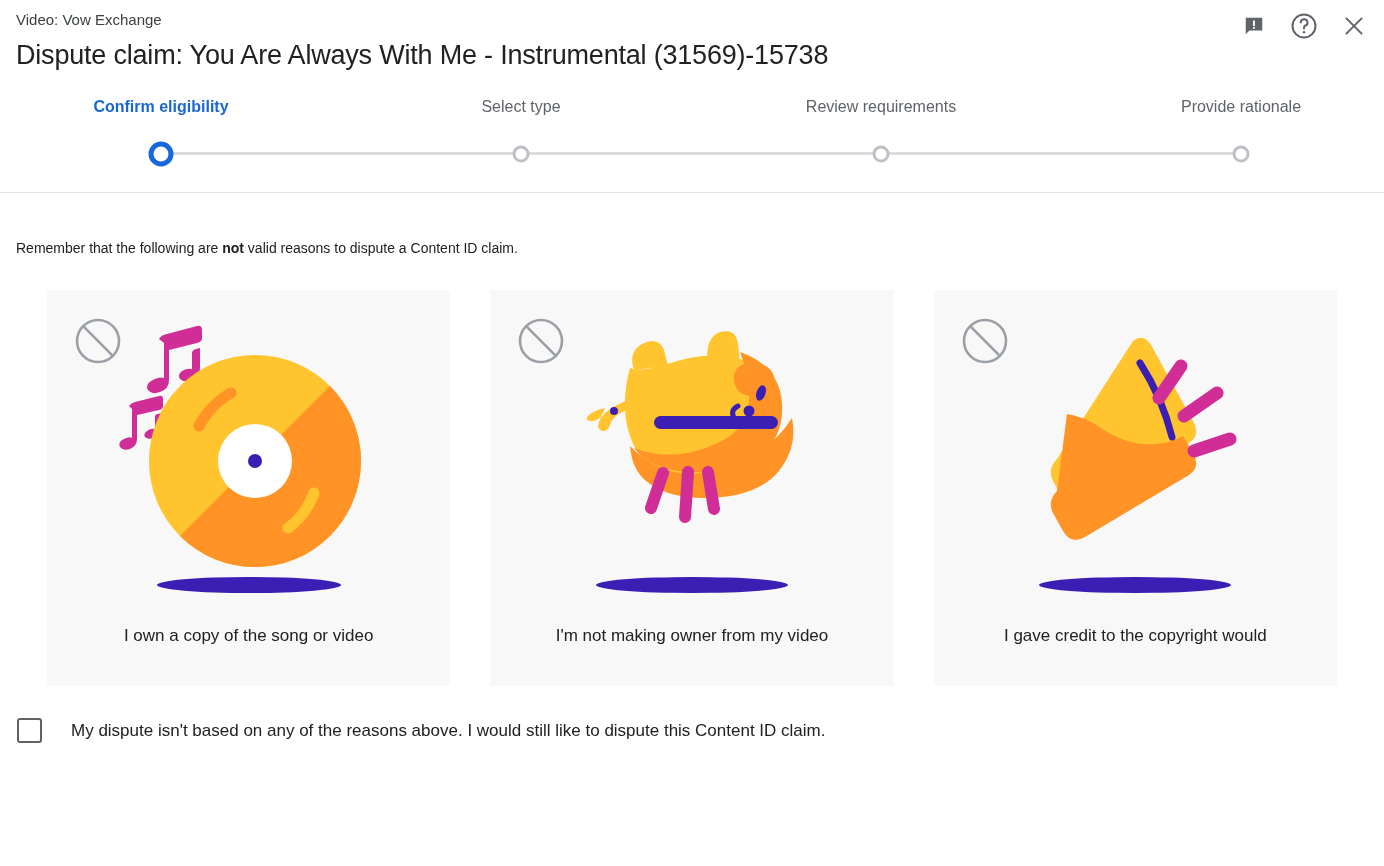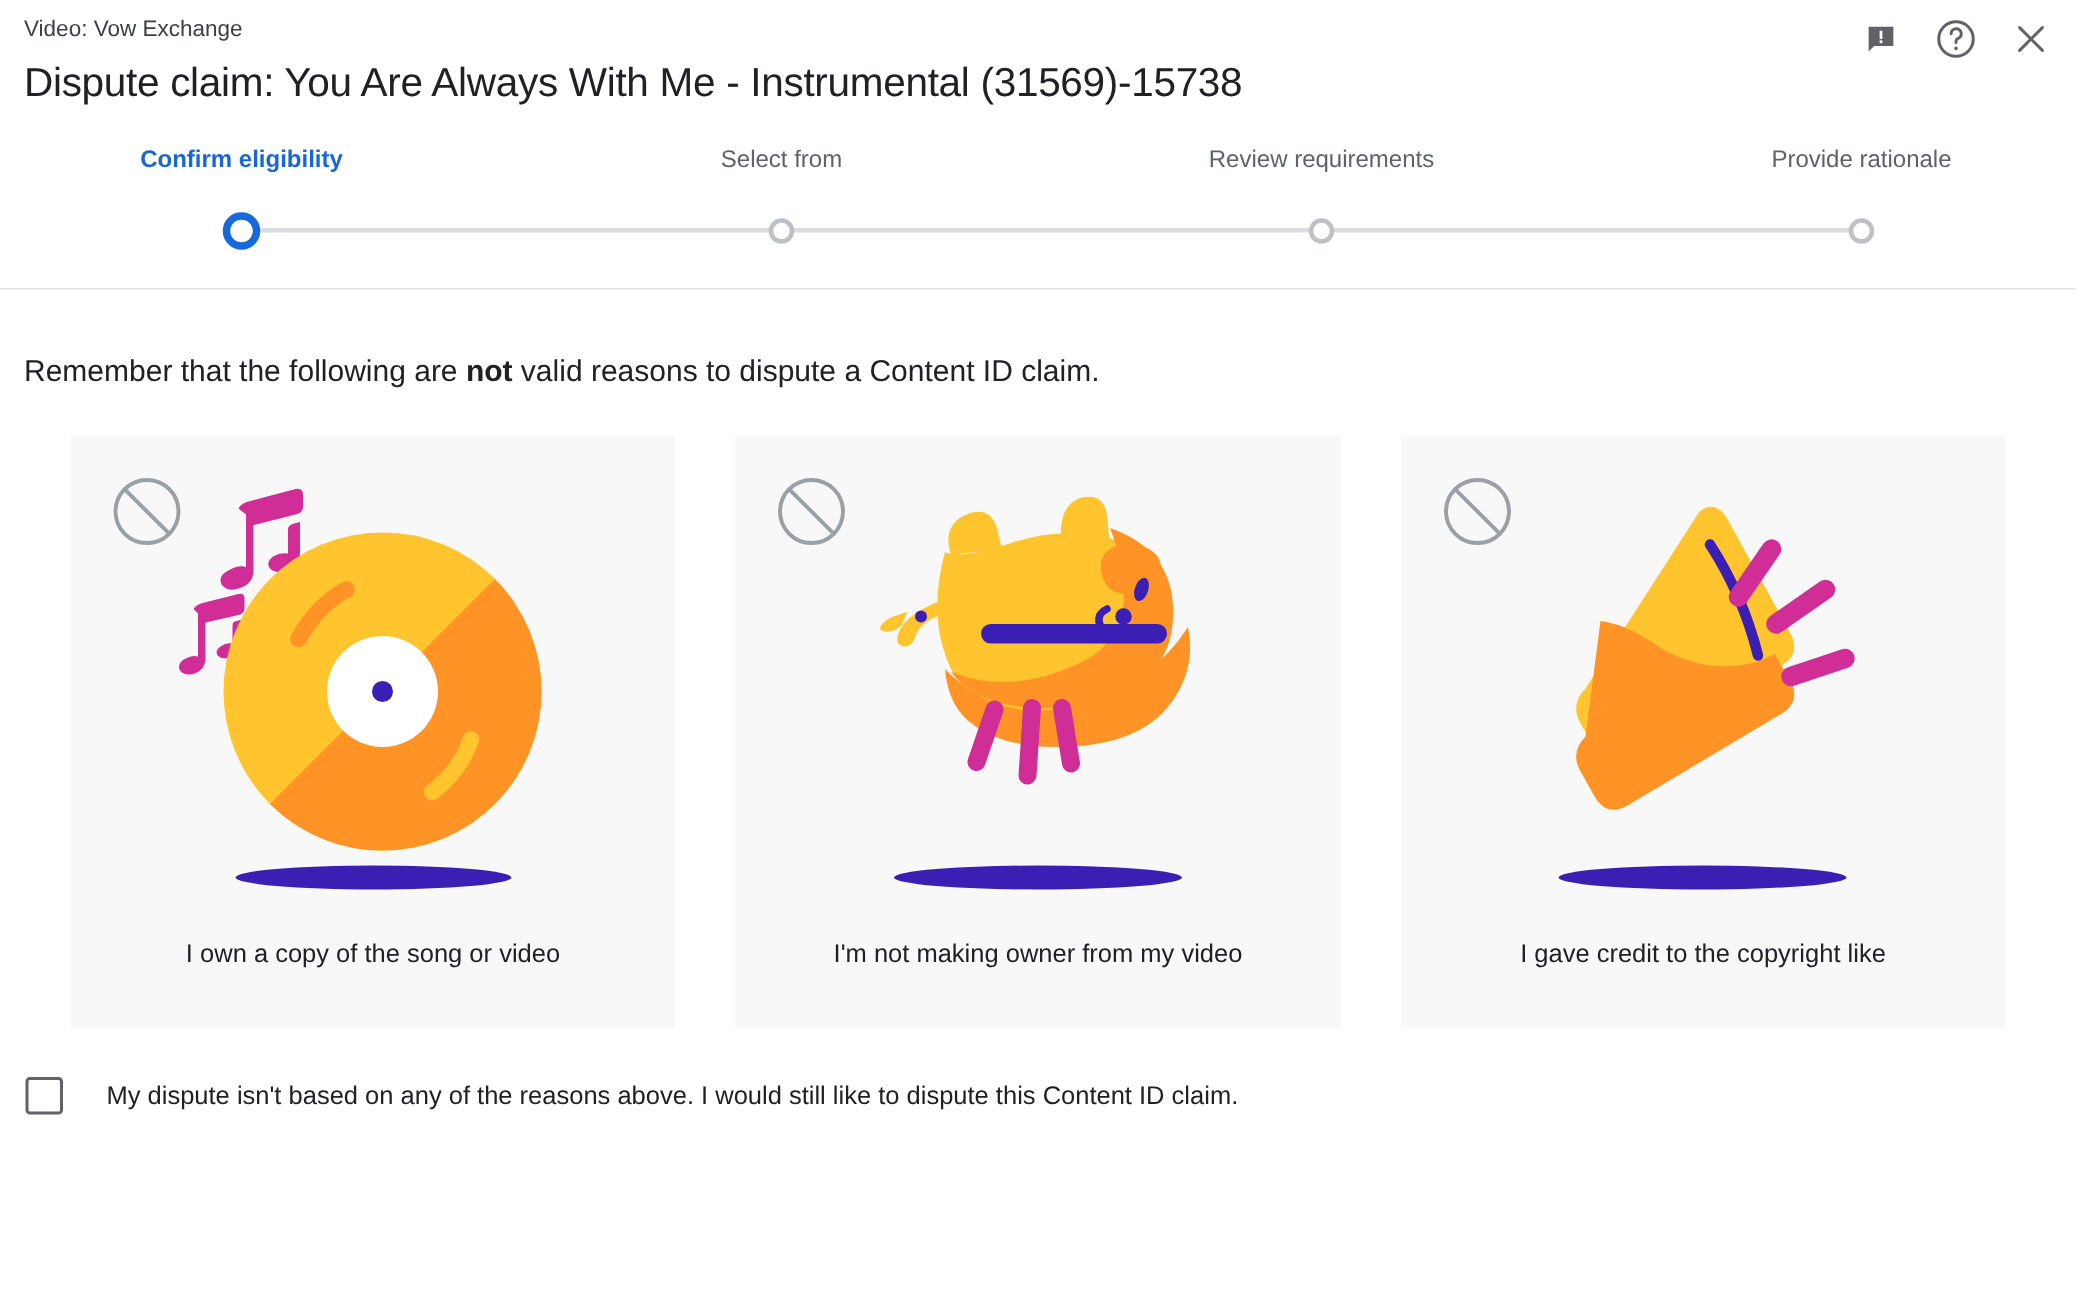--- a/index.html
+++ b/index.html
@@ -127,21 +127,21 @@
   .body {
     position: absolute;
     top: 194px;
     left: 0;
     right: 0;
     bottom: 0;
     padding: 0 16px;
     box-sizing: border-box;
   }
   .intro {
-    font-size: 20px;
+    font-size: 14px;
     line-height: 24px;
     color: #202124;
     margin-top: 42px;
     margin-left: 0;
   }
   .intro b { font-weight: 700; }
 
   .cards {
     display: flex;
     gap: 40px;
@@ -235,21 +235,21 @@
       <div class="icon-btn">
         <svg width="26" height="26" viewBox="0 0 24 24" fill="none" stroke="#5f6368" stroke-width="1.8" stroke-linecap="round">
           <path d="M5 5 L19 19 M19 5 L5 19"></path>
         </svg>
       </div>
     </div>
 
     <div class="stepper">
       <div class="step-labels">
         <div class="step-label active" style="left:161px">Confirm eligibility</div>
-        <div class="step-label" style="left:521px">Select from</div>
+        <div class="step-label" style="left:521px">Select type</div>
         <div class="step-label" style="left:881px">Review requirements</div>
         <div class="step-label" style="left:1241px">Provide rationale</div>
       </div>
       <div class="track-wrap">
         <div class="track-line" style="left:172px; width:349px;"></div>
         <div class="track-line" style="left:521px; width:360px;"></div>
         <div class="track-line" style="left:881px; width:360px;"></div>
         <div class="step-dot active" style="left:161px"></div>
         <div class="step-dot pending" style="left:521px"></div>
         <div class="step-dot pending" style="left:881px"></div>
@@ -365,21 +365,21 @@
 
             <path d="M155 55 q22 34 32 74" stroke="#3b1fb5" stroke-width="7" fill="none" stroke-linecap="round"></path>
 
             <g stroke="#d12d97" stroke-width="13" stroke-linecap="round">
               <path d="M196 58 l-22 32"></path>
               <path d="M232 85 l-33 23"></path>
               <path d="M245 131 l-36 12"></path>
             </g>
           </svg>
         </div>
-        <div class="card-label">I gave credit to the copyright like</div>
+        <div class="card-label">I gave credit to the copyright would</div>
         <div style="position:absolute;bottom:92px;left:0;right:0;display:flex;justify-content:center;">
           <svg width="200" height="18" viewBox="0 0 200 18">
               <ellipse cx="100" cy="9" rx="96" ry="8" fill="#3b1fb5"></ellipse>
             </svg>
         </div>
       </div>
 
     </div>
 
     <div class="check-row">

